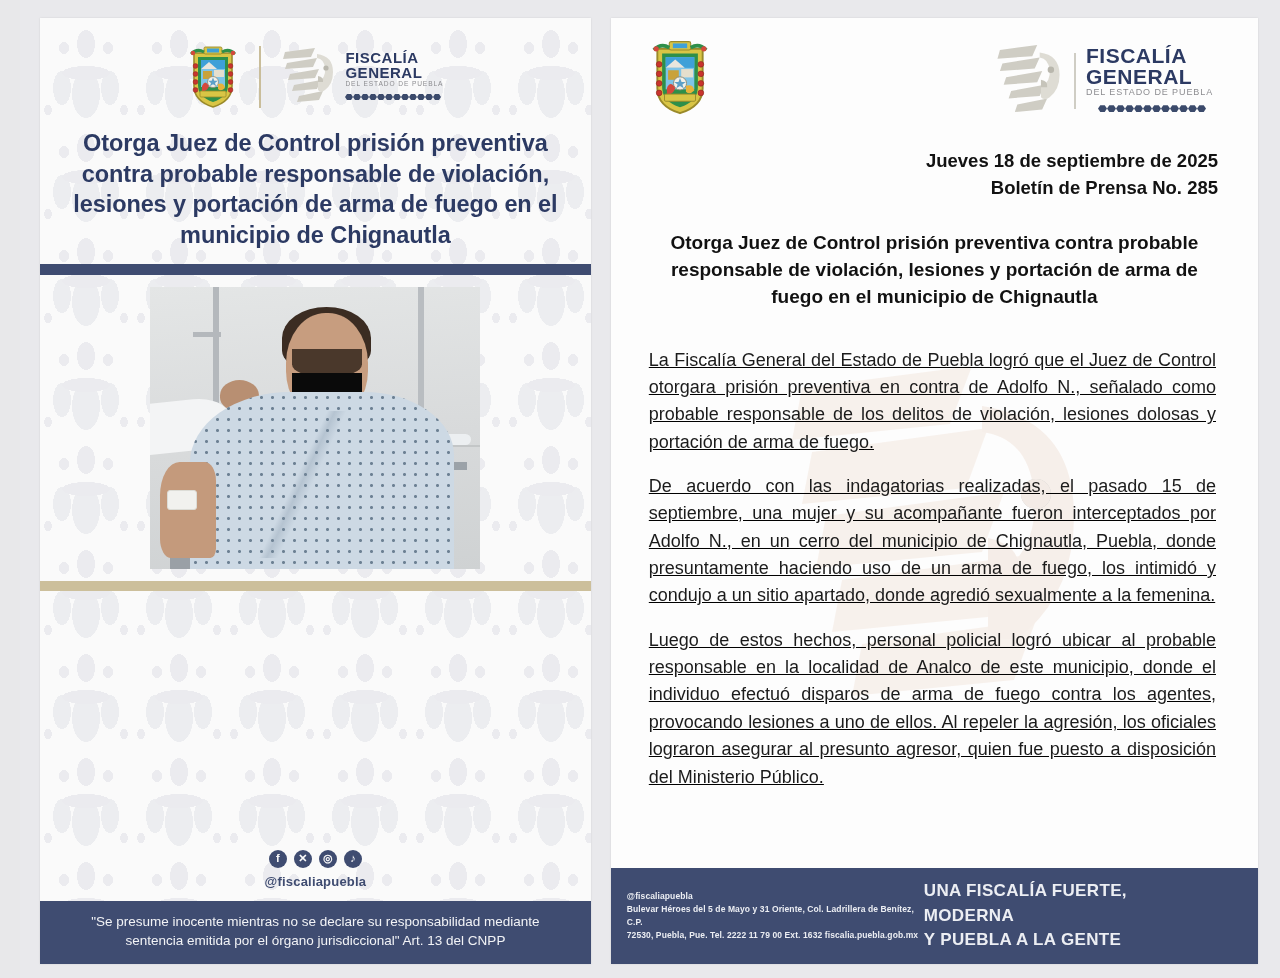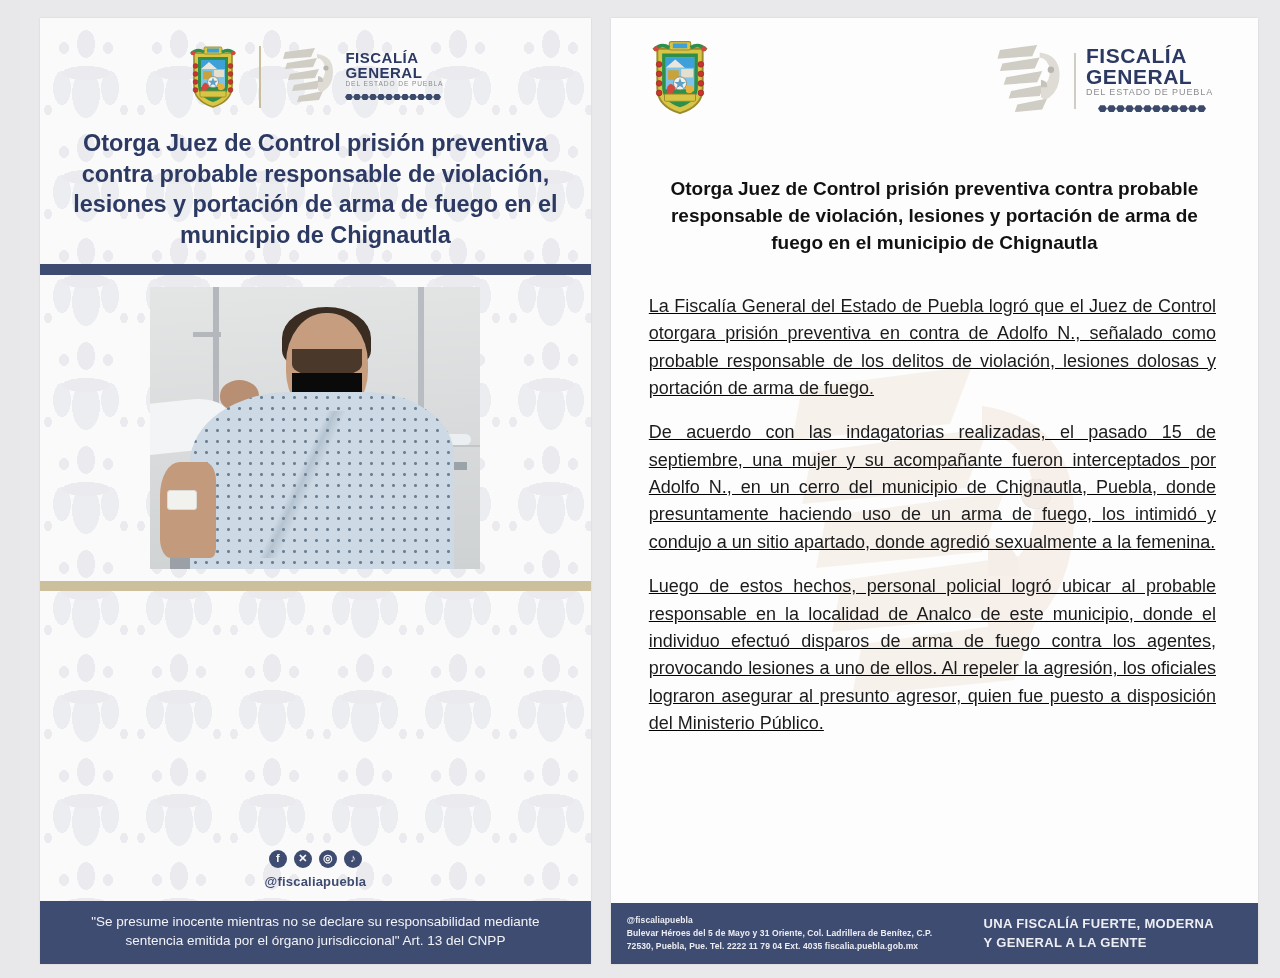--- a/index.html
+++ b/index.html
@@ -326,21 +326,21 @@
     background: #3f4c71;
     color: #eceef3;
     display: flex;
     align-items: center;
     justify-content: space-between;
     padding: 11px 22px 11px 16px;
     min-height: 56px;
   }
   .footer-left { font-size: 8.5px; line-height: 1.52; font-weight: 700; letter-spacing: .1px; }
   .footer-right {
-    font-size: 13px; line-height: 1.45; font-weight: 700;
+    font-size: 17px; line-height: 1.45; font-weight: 700;
     letter-spacing: .35px; text-align: left; padding-right: 22px;
   }
 </style>
 </head>
 <body>
 
 <div class="spread">
 
   <div class="left-pane">
     <div class="card">
@@ -559,39 +559,41 @@
                     <path d="M74 1 h4 l2 3 -2 3 h-4 l-2 -3 z"></path>
                   <path d="M82 1 h4 l2 3 -2 3 h-4 l-2 -3 z"></path>
                     <path d="M90 1 h4 l2 3 -2 3 h-4 l-2 -3 z"></path>
                 </g>
               </svg>
             </div>
           </div>
         </div>
 
         <div class="sheet-dateblock">
+          <div>Jueves 18 de septiembre de 2025</div>
+          <div>Boletín de Prensa No. 285</div>
         </div>
 
         <div class="sheet-title">Otorga Juez de Control prisión preventiva contra probable responsable de violación, lesiones y portación de arma de fuego en el municipio de Chignautla</div>
 
         <div class="sheet-body">
           <p>La Fiscalía General del Estado de Puebla logró que el Juez de Control otorgara prisión preventiva en contra de Adolfo N., señalado como probable responsable de los delitos de violación, lesiones dolosas y portación de arma de fuego.</p>
           <p>De acuerdo con las indagatorias realizadas, el pasado 15 de septiembre, una mujer y su acompañante fueron interceptados por Adolfo N., en un cerro del municipio de Chignautla, Puebla, donde presuntamente haciendo uso de un arma de fuego, los intimidó y condujo a un sitio apartado, donde agredió sexualmente a la femenina.</p>
           <p>Luego de estos hechos, personal policial logró ubicar al probable responsable en la localidad de Analco de este municipio, donde el individuo efectuó disparos de arma de fuego contra los agentes, provocando lesiones a uno de ellos. Al repeler la agresión, los oficiales lograron asegurar al presunto agresor, quien fue puesto a disposición del Ministerio Público.</p>
         </div>
 
         <div class="sheet-footer">
           <div class="footer-left">
             <div>@fiscaliapuebla</div>
             <div>Bulevar Héroes del 5 de Mayo y 31 Oriente, Col. Ladrillera de Benítez, C.P.</div>
-            <div>72530, Puebla, Pue. Tel. 2222 11 79 04 Ext. 4035    fiscalia.puebla.gob.mx</div>
+            <div>72530, Puebla, Pue. Tel. 2222 11 79 00 Ext. 1632    fiscalia.puebla.gob.mx</div>
           </div>
           <div class="footer-right">
             <div>UNA FISCALÍA FUERTE, MODERNA</div>
-            <div>Y GENERAL A LA GENTE</div>
+            <div>Y PUEBLA A LA GENTE</div>
           </div>
         </div>
 
       </div>
     </div>
   </div>
 
 </div>
 
 </body></html>

